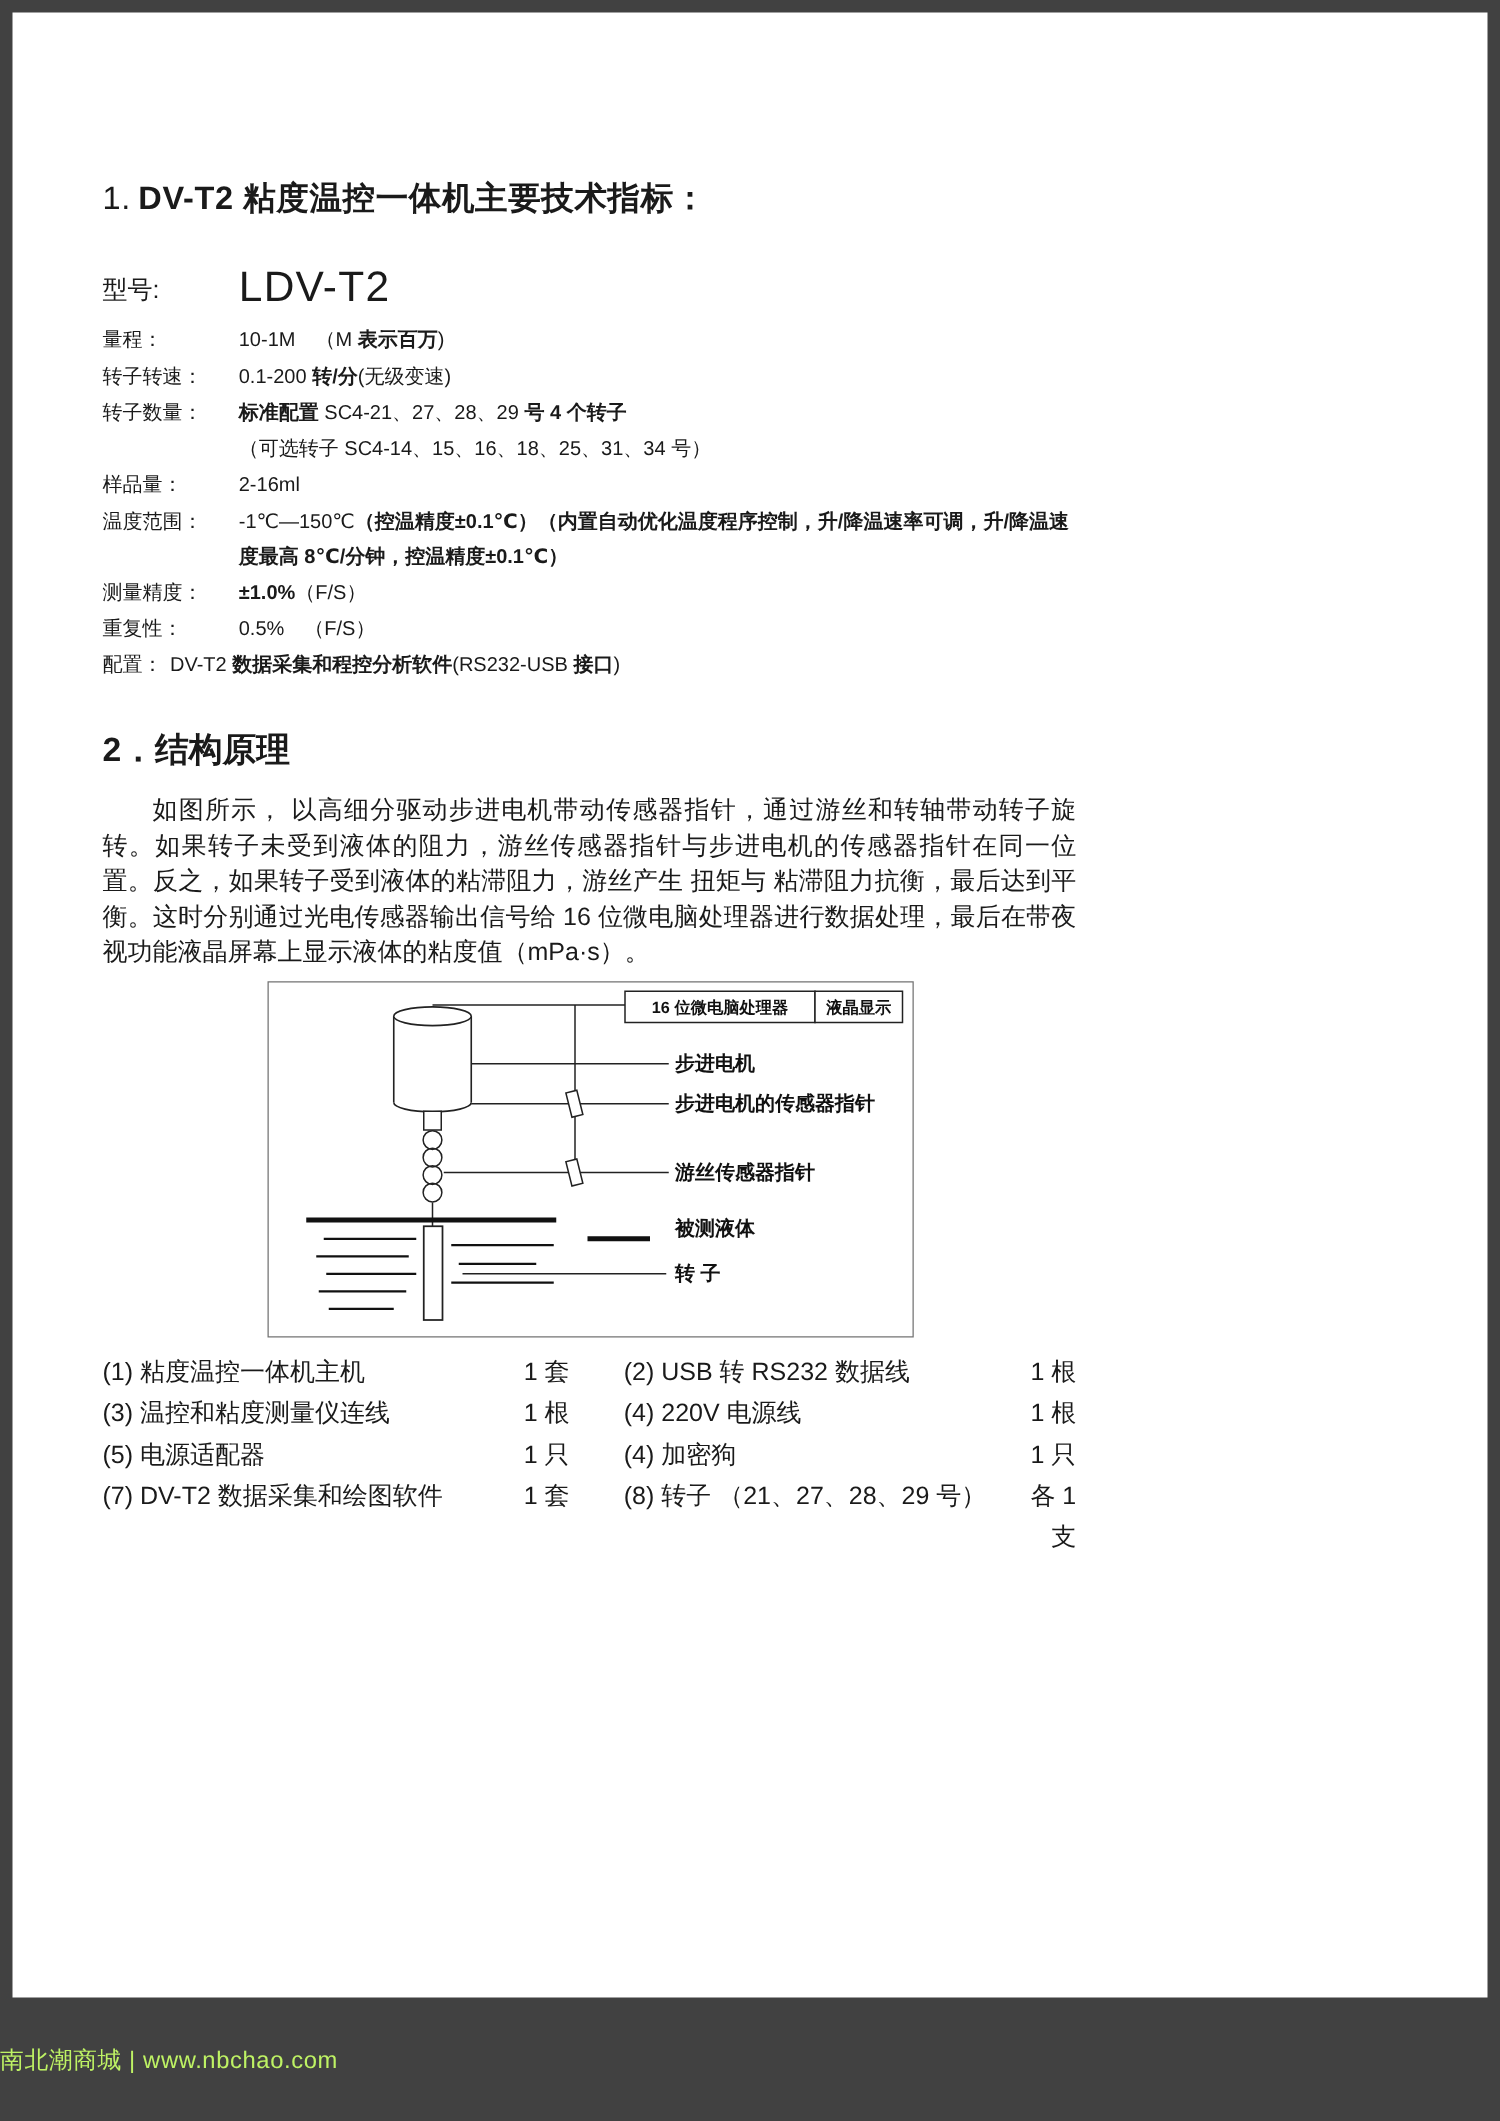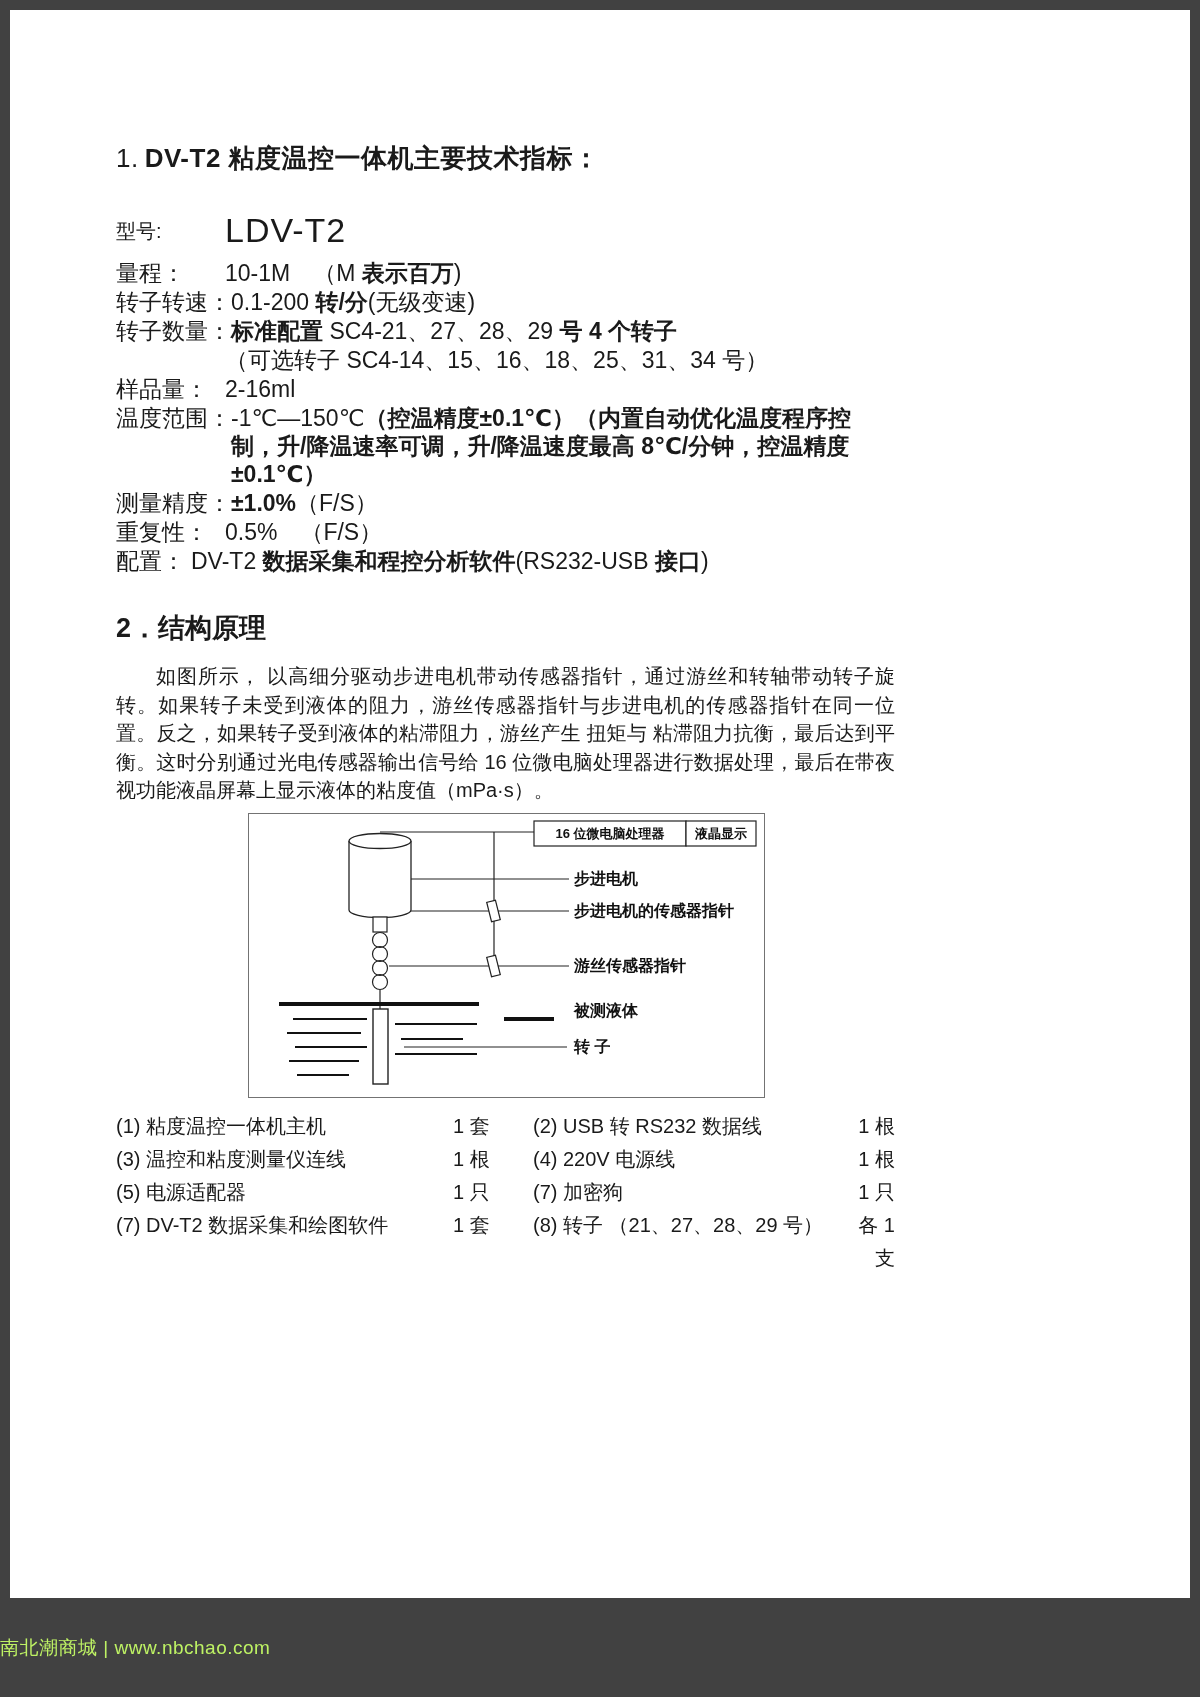--- a/index.html
+++ b/index.html
@@ -7,30 +7,30 @@
   body { font-family:"Liberation Sans","DejaVu Sans",sans-serif; }
 
   .frame {
     position:relative; width:1200px; height:1697px;
     background:#414141; overflow:hidden;
   }
   .page {
     position:absolute; left:10px; top:10px; width:1180px; height:1588px;
     background:#ffffff; color:#1a1a1a;
   }
-  .content { margin-left:106px; width:779px; }
+  .content { margin-left:72px; width:779px; }
 
   .h1 { font-size:26px; font-weight:700; padding-top:133px; line-height:30px; letter-spacing:0.5px; }
   .h1num { font-weight:400; margin-right:6px; }
 
   .model-row { margin-top:42px; display:flex; align-items:flex-end; font-size:20px; }
   .model-value { font-size:34px; line-height:30px; letter-spacing:1px; }
 
   .spec-rows { margin-top:14px; }
-  .spec-row { display:flex; font-size:23px; line-height:28px; margin-bottom:1px; }
+  .spec-row { display:flex; font-size:16px; line-height:28px; margin-bottom:1px; }
   .spec-label { flex:0 0 auto; min-width:109px; }
   .spec-label.tight { min-width:0; margin-right:6px; }
   .spec-value { flex:1 1 auto; }
   .spec-value b { font-weight:700; }
 
   .h2 { font-size:27px; font-weight:700; margin-top:37px; line-height:32px; }
   .h3gap { margin-top:152px; }
 
   .para {
     margin-top:18px; font-size:20px; line-height:28.5px;
@@ -199,21 +199,21 @@
         <div class="config-row">
           <span class="cfg-item">(3) 温控和粘度测量仪连线</span>
           <span class="cfg-qty">1 根</span>
           <span class="cfg-item">(4) 220V 电源线</span>
           <span class="cfg-qty right">1 根</span>
         </div>
 
         <div class="config-row">
           <span class="cfg-item">(5) 电源适配器</span>
           <span class="cfg-qty">1 只</span>
-          <span class="cfg-item">(7) 加密狗</span>
+          <span class="cfg-item">(4) 加密狗</span>
           <span class="cfg-qty right">1 只</span>
         </div>
 
         <div class="config-row">
           <span class="cfg-item">(7) DV-T2 数据采集和绘图软件</span>
           <span class="cfg-qty">1 套</span>
           <span class="cfg-item">(8) 转子 （21、27、28、29 号）</span>
           <span class="cfg-qty right">各 1 支</span>
         </div>
 

